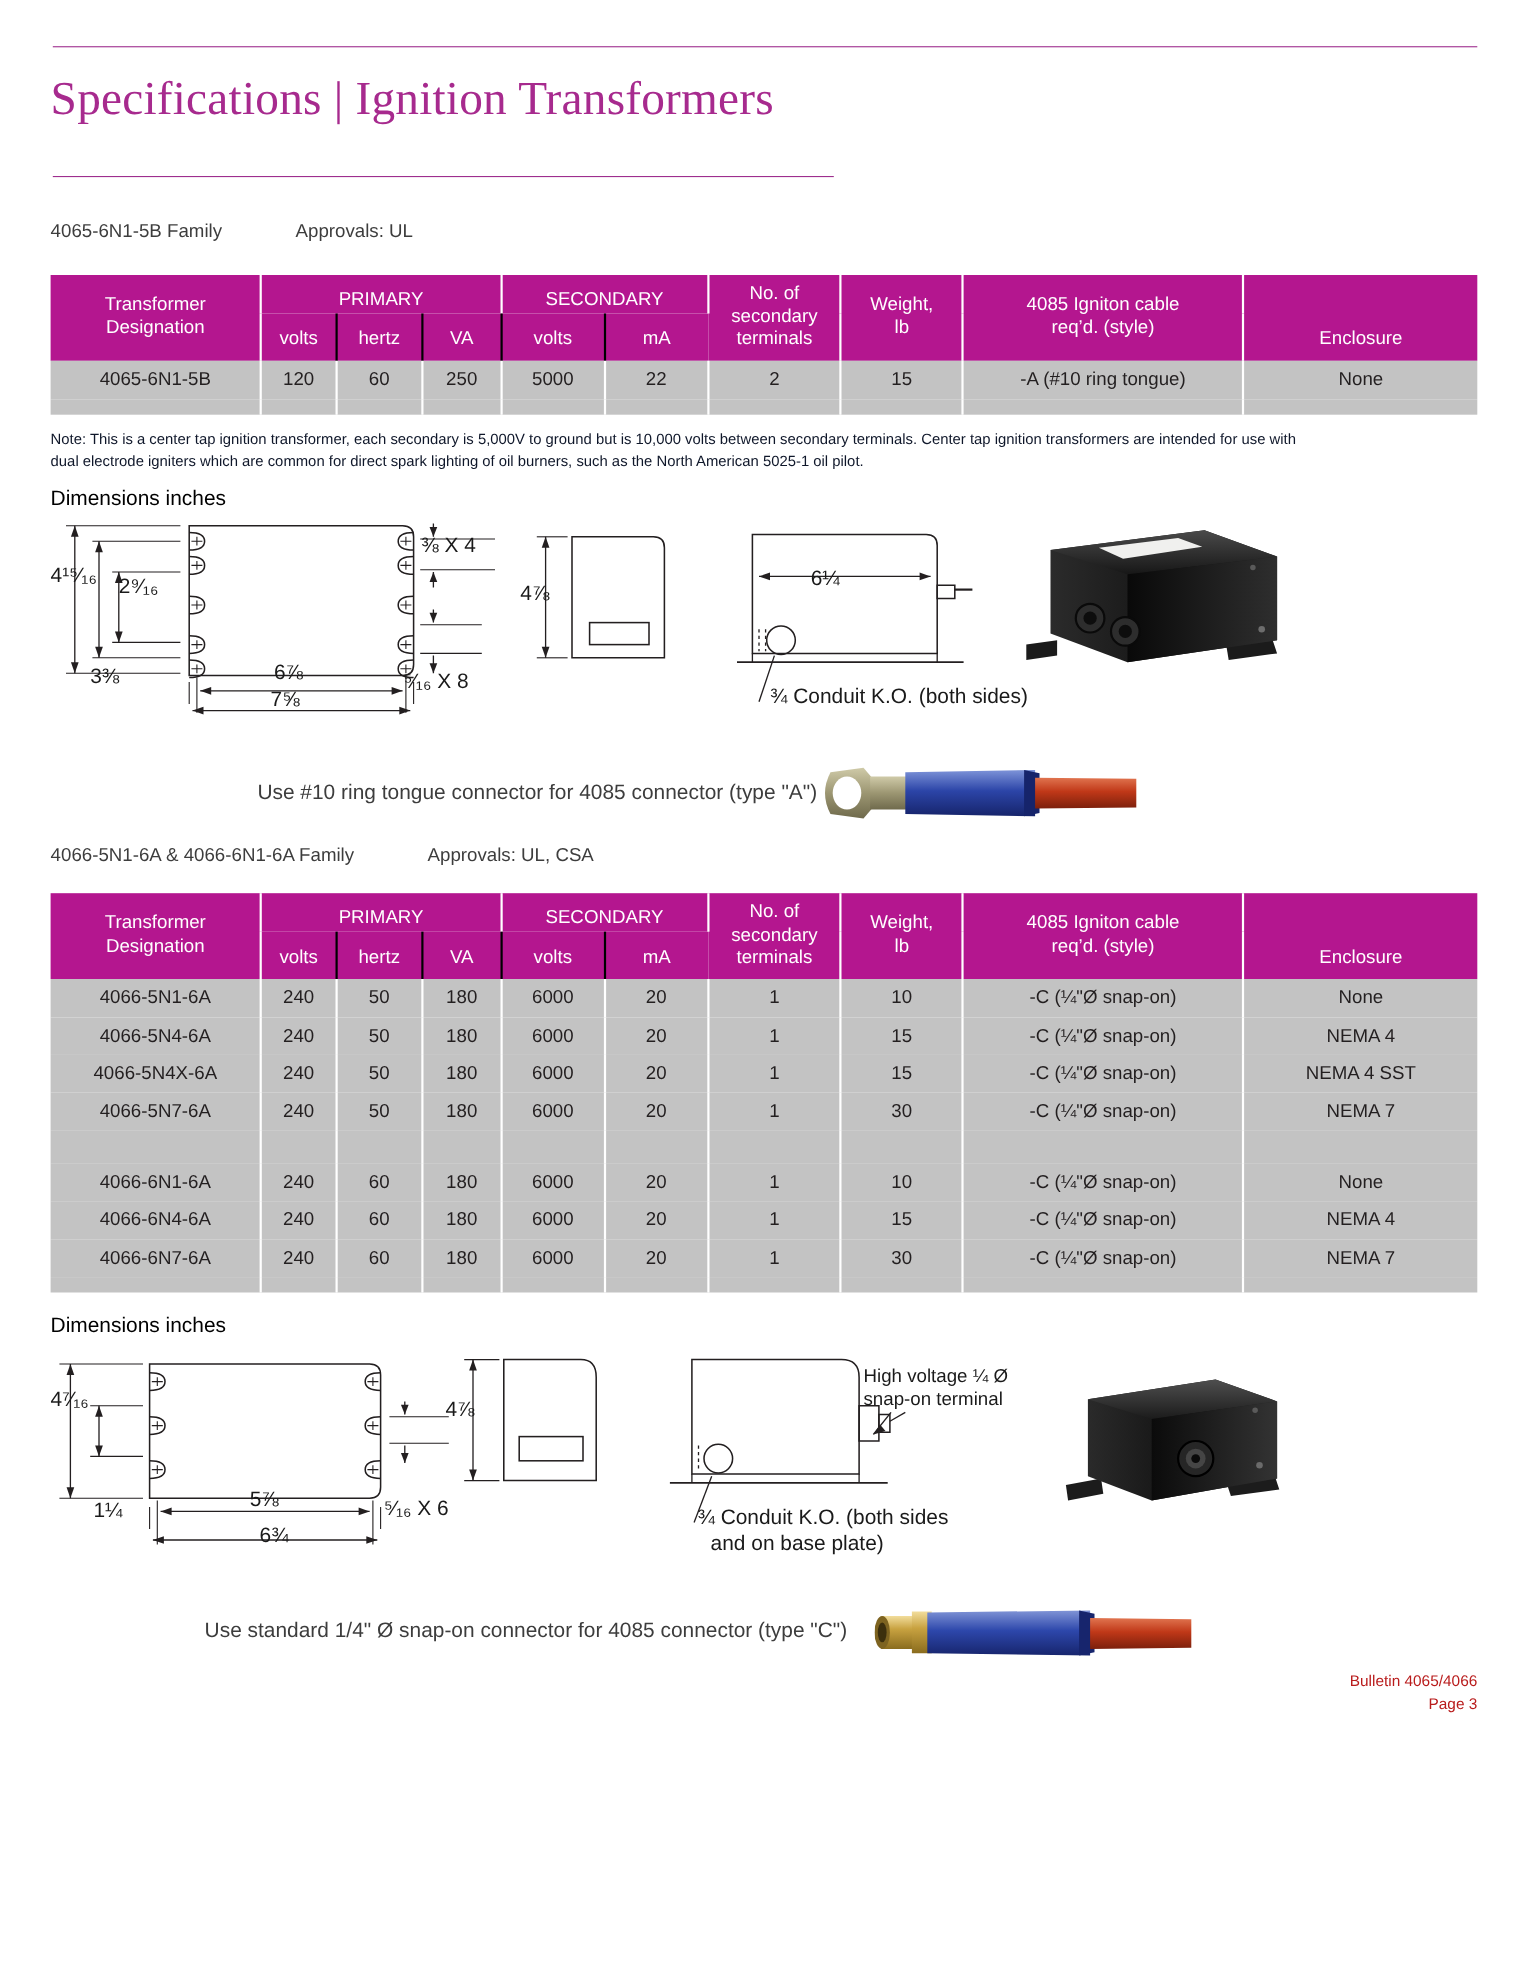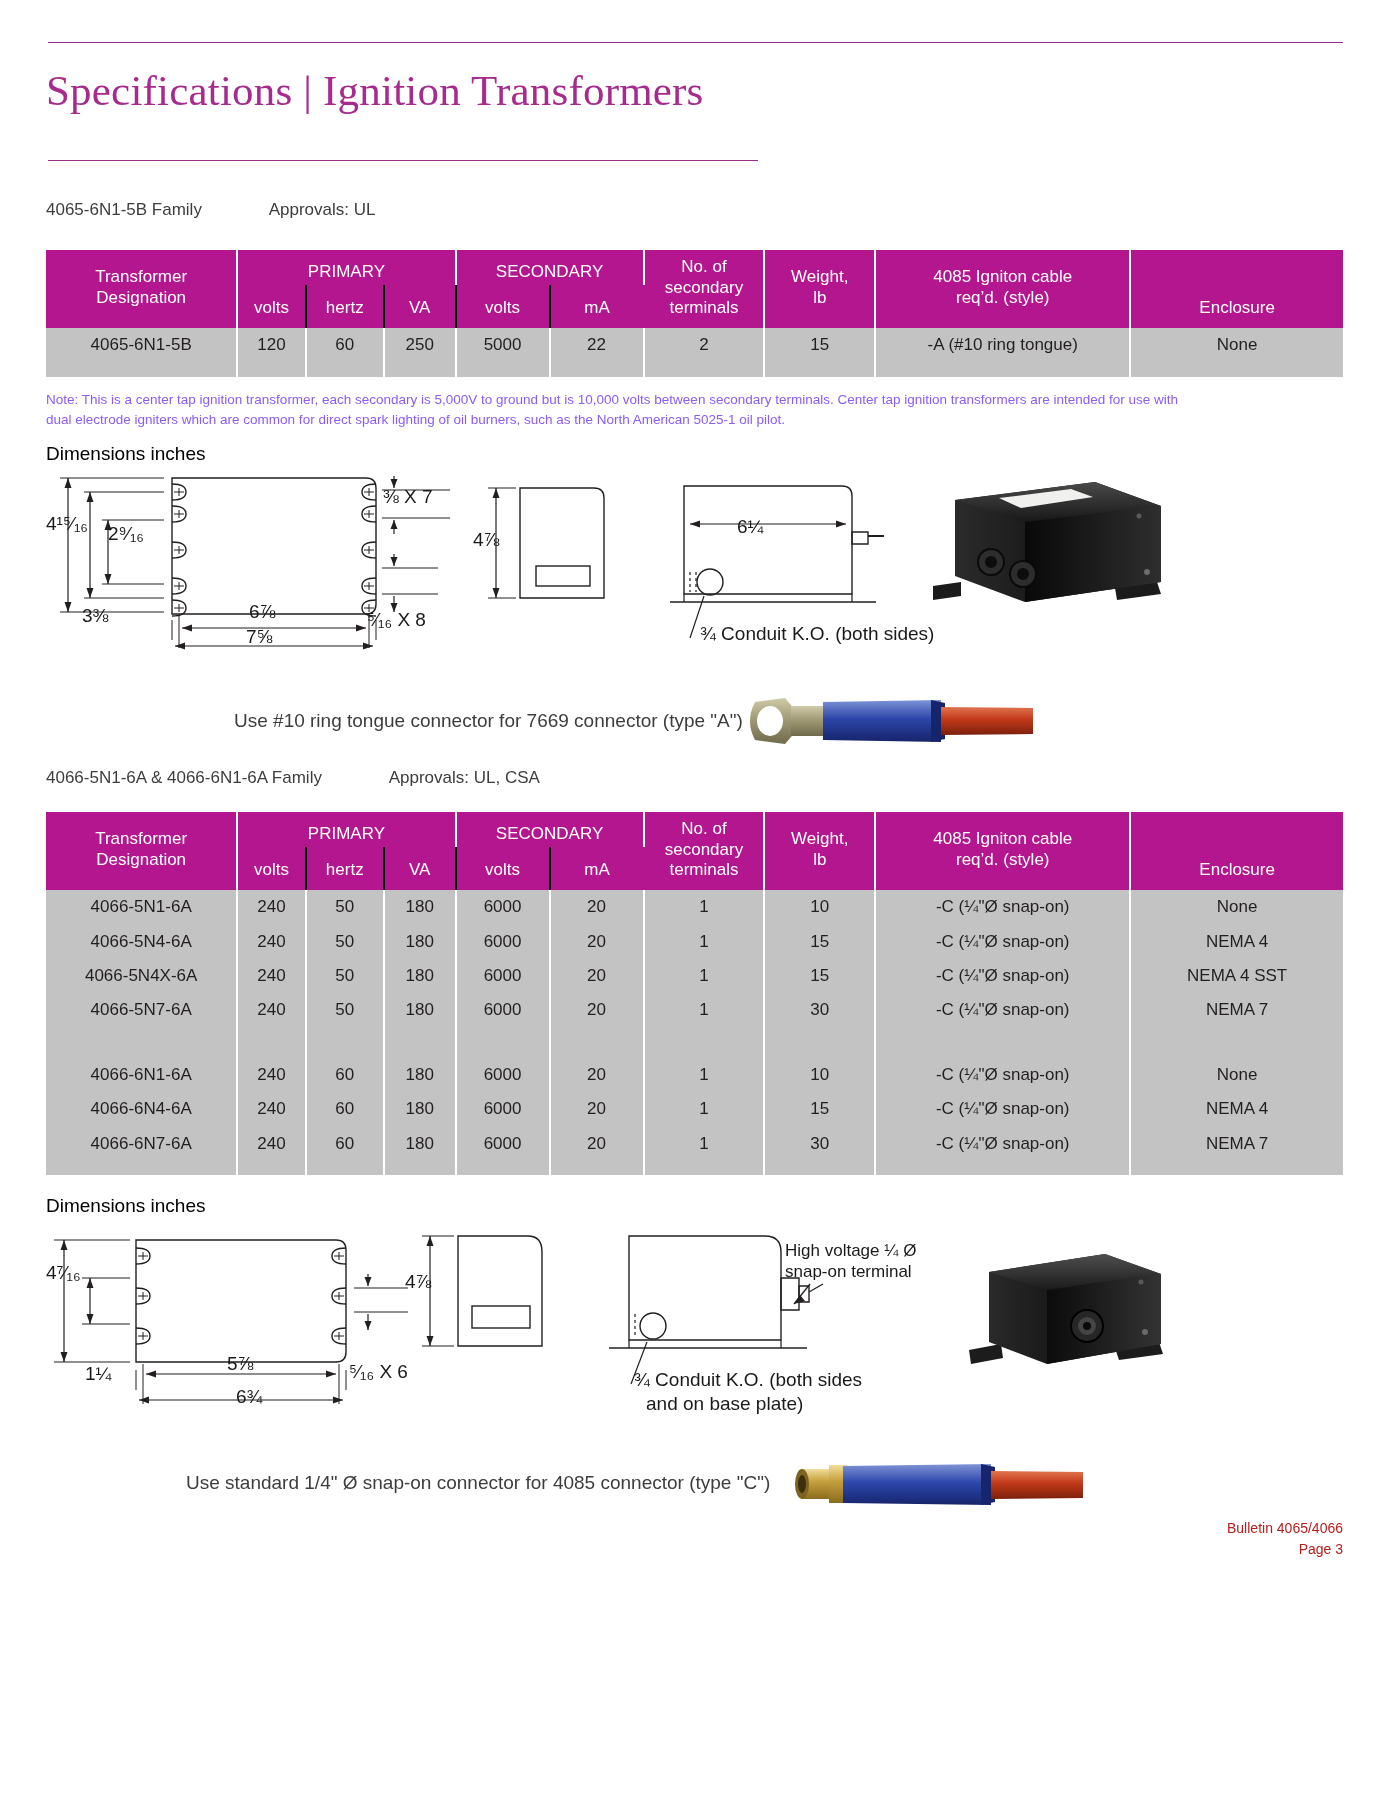--- a/index.html
+++ b/index.html
@@ -99,21 +99,21 @@
   .caption-use {
     position: absolute;
     font-size: 19px;
     color: #3d3d3d;
     white-space: nowrap;
   }
 
   .note-text {
     position: absolute;
     font-size: 13.5px;
-    color: #8b5cf6;
+    color: #0f172a;
     line-height: 1.45;
     width: 1140px;
   }
 
   .footer {
     position: absolute;
     right: 48px;
     text-align: right;
     font-size: 14px;
     color: #b91c1c;
@@ -287,21 +287,21 @@
       <path d="M348 126 V142" stroke-width="1.2"></path>
       <path d="M348 142 l-3.5 -9 h7 Z" fill="#231f20" stroke="none"></path>
     </g>
   </svg>
 
   <div class="dlabel big" style="left:46px; top:512px;">4¹⁵⁄₁₆</div>
   <div class="dlabel big" style="left:108px; top:522px;">2⁹⁄₁₆</div>
   <div class="dlabel big" style="left:82px; top:604px;">3⅜</div>
   <div class="dlabel big" style="left:249px; top:600px;text-align:right;">6⅞</div>
   <div class="dlabel big" style="left:246px; top:625px;">7⅝</div>
-  <div class="dlabel big" style="left:383px; top:485px;">⅜ X 7</div>
+  <div class="dlabel big" style="left:383px; top:485px;">⅜ X 4</div>
   <div class="dlabel big" style="left:367px; top:608px;">⁵⁄₁₆ X 8</div>
 
   <svg class="dsvg" style="left:470px; top:470px;" width="180" height="160" viewBox="0 0 180 160">
     <g stroke="#231f20" fill="none" stroke-width="1.4">
       <path d="M50 18 L124 18 Q134 18 134 28 L134 128 L50 128 Z"></path>
       <rect x="66" y="96" width="54" height="20"></rect>
       <path d="M18 18 H46" stroke-width="1"></path>
       <path d="M18 128 H46" stroke-width="1"></path>
       <path d="M26 18 V128" stroke-width="1.2"></path>
       <path d="M26 18 l-3.5 10 h7 Z" fill="#231f20" stroke="none"></path>
@@ -364,21 +364,21 @@
 
     <circle cx="66" cy="92" r="13" fill="#2d2d2d" stroke="#0a0a0a" stroke-width="2"></circle>
     <circle cx="66" cy="92" r="6" fill="#0d0d0d"></circle>
     <circle cx="98" cy="104" r="13" fill="#2d2d2d" stroke="#0a0a0a" stroke-width="2"></circle>
     <circle cx="98" cy="104" r="6" fill="#0d0d0d"></circle>
 
     <circle cx="222" cy="102" r="3" fill="#6d6d6d"></circle>
     <circle cx="214" cy="46" r="2.5" fill="#5a5a5a"></circle>
   </svg>
 
-  <div class="caption-use" style="left:234px; top:710px;">Use #10 ring tongue connector for 7669 connector (type "A")</div>
+  <div class="caption-use" style="left:234px; top:710px;">Use #10 ring tongue connector for 4085 connector (type "A")</div>
 
   <svg class="dsvg" style="left:745px; top:690px;" width="290" height="62" viewBox="0 0 290 62">
     <defs>
       <linearGradient id="blu" x1="0" y1="0" x2="0" y2="1">
         <stop offset="0%" stop-color="#7d93d8"></stop>
           <stop offset="45%" stop-color="#2c45a8"></stop>
           <stop offset="100%" stop-color="#16246b"></stop>
       </linearGradient>
       <linearGradient id="red" x1="0" y1="0" x2="0" y2="1">
         <stop offset="0%" stop-color="#e0744f"></stop>

